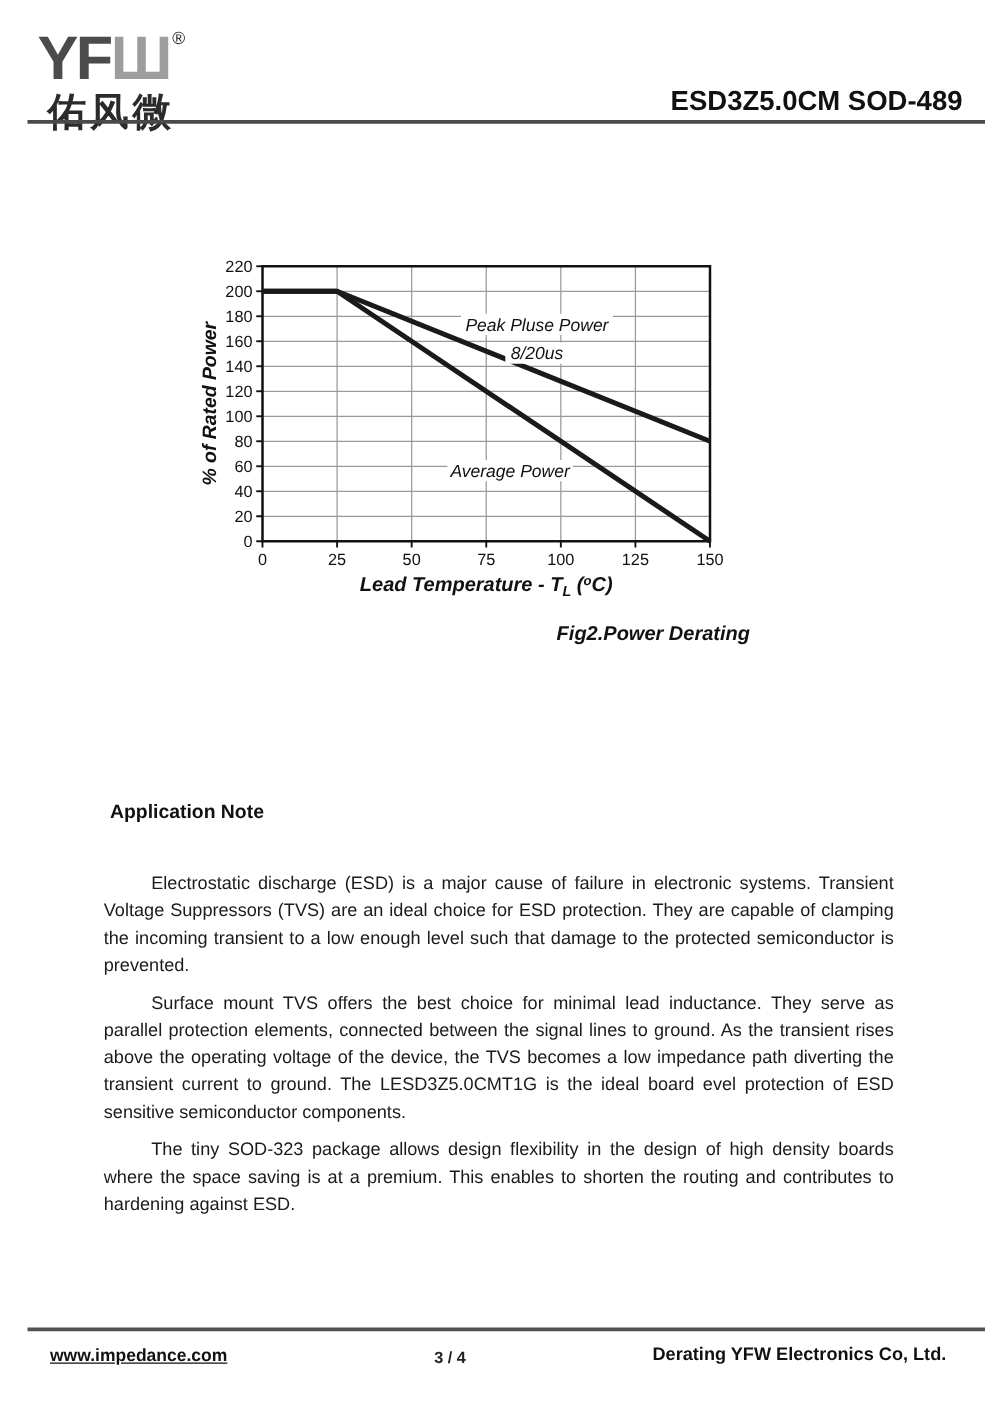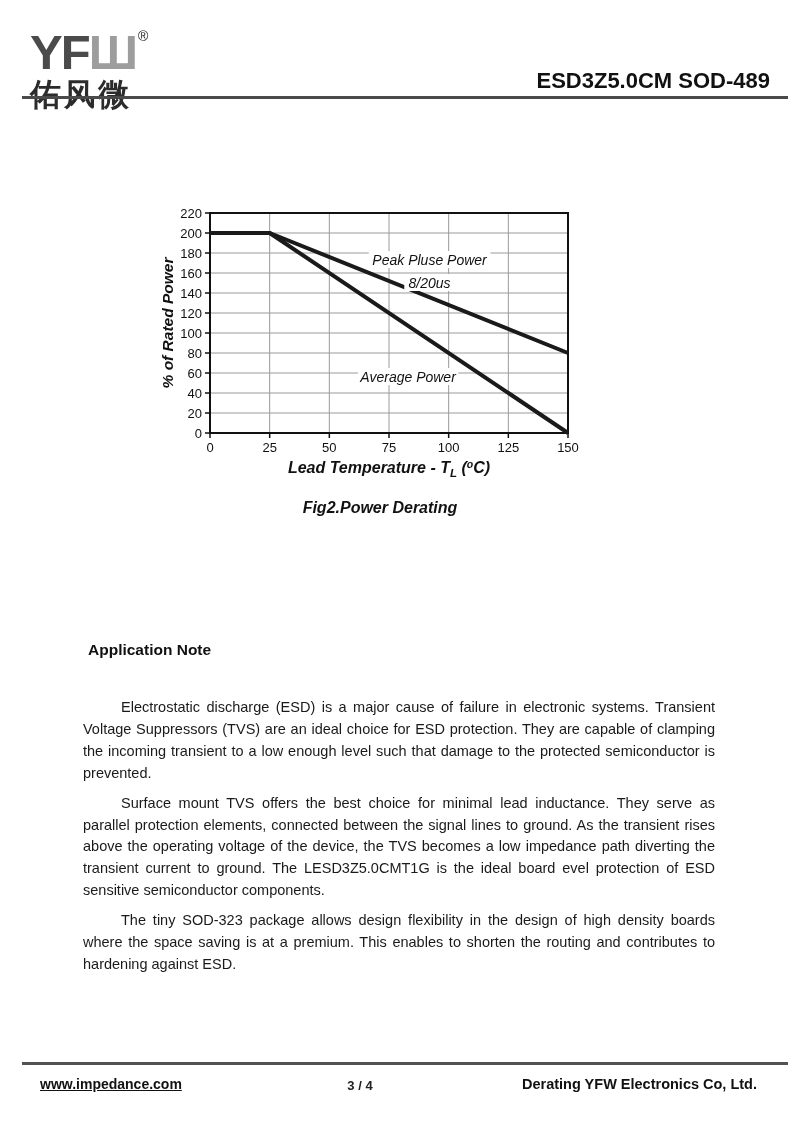--- a/index.html
+++ b/index.html
@@ -1,32 +1,32 @@
 <!DOCTYPE html>
 <html><head>
 <meta charset="utf-8">
 <style>
   html,body { margin:0; padding:0; background:#ffffff; }
   .page {
     position:relative; width:800px; height:1127px; background:#ffffff;
     font-family:"Liberation Sans", sans-serif; color:#1a1a1a; overflow:hidden;
   }
   
-  .logo { position:absolute; left:30px; top:12px; line-height:1; }
+  .logo { position:absolute; left:30px; top:6px; line-height:1;text-align:center; }
   .logo-brand { font-weight:bold; font-size:49px; letter-spacing:-2px; line-height:48px; }
   .logo-yf { color:#4b4b4b; }
   .logo-w  { color:#9d9d9d; }
   .logo-reg { font-size:14px; color:#222222; letter-spacing:0; vertical-align:28px; margin-left:2px; font-weight:normal; }
   .logo-cn { font-weight:bold; font-size:31px; color:#2b2b2b; letter-spacing:3px; margin-top:3px; }
   .doc-title { position:absolute; right:30px; top:68px; font-size:22px; font-weight:bold; color:#111111; letter-spacing:0px; }
   .header-rule { position:absolute; left:22px; top:96px; width:766px; height:3px; background:#4a4a4a; }
   
   .figure { position:absolute; left:160px; top:195px; width:440px; height:290px; background:#ffffff; }
   .figure svg text { font-family:"Liberation Sans", sans-serif; }
-  .fig-caption { position:absolute; left:160px; top:499px; width:440px; text-align:center;
+  .fig-caption { position:absolute; left:160px; top:499px; width:440px; text-align:right;
                  font-size:16px; font-weight:bold; font-style:italic; color:#111111; }
   
   .app-heading { position:absolute; left:88px; top:641px; font-size:15.5px; font-weight:bold; color:#111111; }
   .app-text { position:absolute; left:75px; top:689px; width:648px; font-size:14.5px; line-height:21.9px;
               text-align:justify; color:#1a1a1a; }
   .app-text p { margin:8px; text-indent:38px; }
   
   .footer-rule { position:absolute; left:22px; top:1062px; width:766px; height:3px; background:#525252; }
   .footer-web { position:absolute; left:40px; top:1076px; font-weight:bold; font-size:14px;
                 text-decoration:underline; color:#111111; cursor:pointer; }

